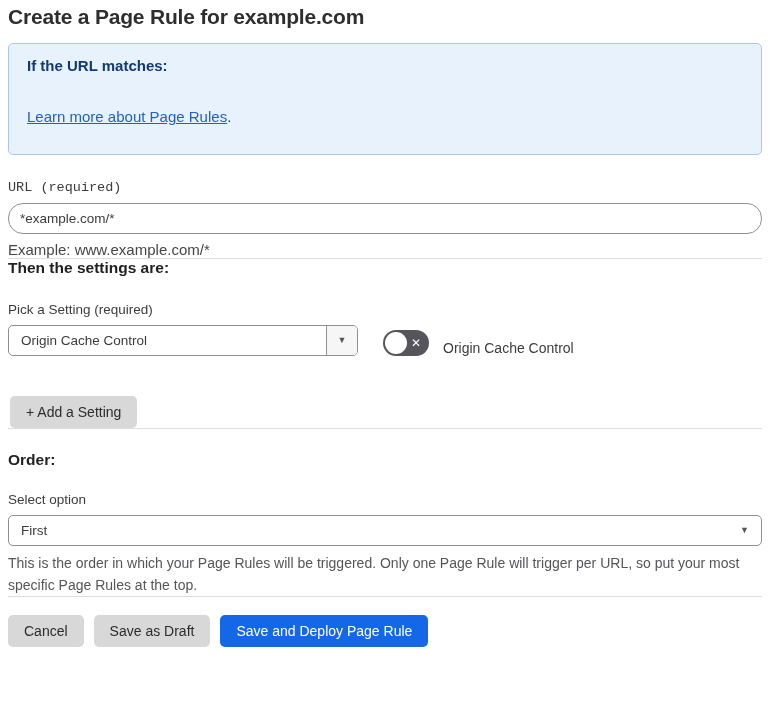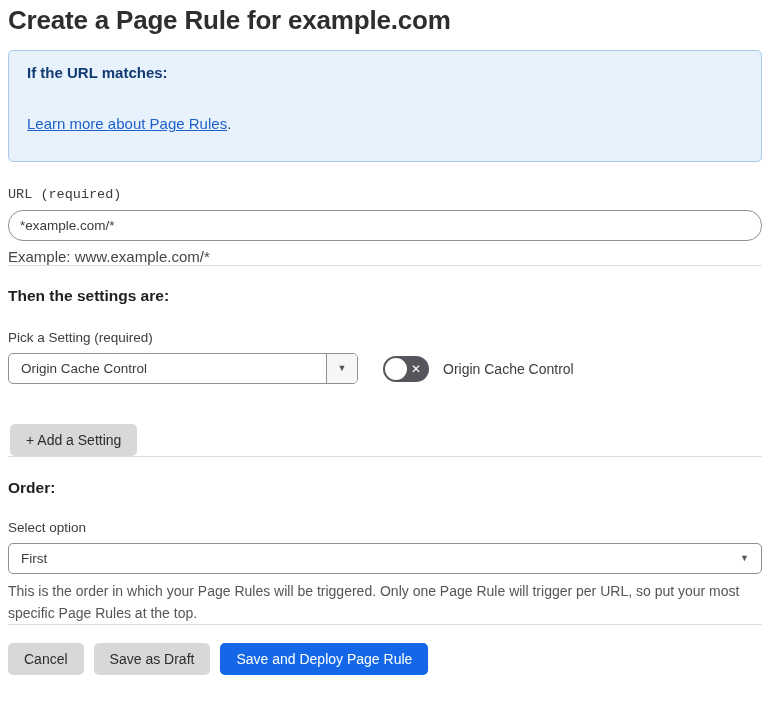--- a/index.html
+++ b/index.html
@@ -6,21 +6,21 @@
   html, body {
     width: 770px; height: 710px;
     background: #ffffff;
     font-family: "Liberation Sans", "DejaVu Sans", sans-serif;
     color: #333;
     overflow: hidden;
   }
   .container { padding: 5px 8px 0 8px; width: 770px; }
 
   .page-title {
-    font-size: 26px;
+    font-size: 21px;
     font-weight: 700;
     color: #2e2e2e;
     letter-spacing: -0.2px;
   }
 
   
   .info-box {
     margin-top: 14px;
     background: #e8f2fc;
     border: 1px solid #abc9e6;
@@ -78,27 +78,27 @@
   }
   .hr-1 { margin-top: 19px; }
   .hr-2 { margin-top: 14px; }
   .hr-3 { margin-top: 21px; }
 
   .section-heading {
     font-size: 15.5px;
     font-weight: 700;
     color: #1f1f1f;
   }
-  .settings-heading { margin-top: 21px; }
+  .settings-heading { }
   .pick-label { margin-top: 25px; }
 
   .setting-row {
     margin-top: 8px;
     display: flex;
-    align-items: center;
+    align-items: flex-end;
   }
 
   
   .select-box {
     width: 350px;
     height: 31px;
     border: 1px solid #8f8f8f;
     border-radius: 5px;
     display: flex;
     align-items: stretch;

